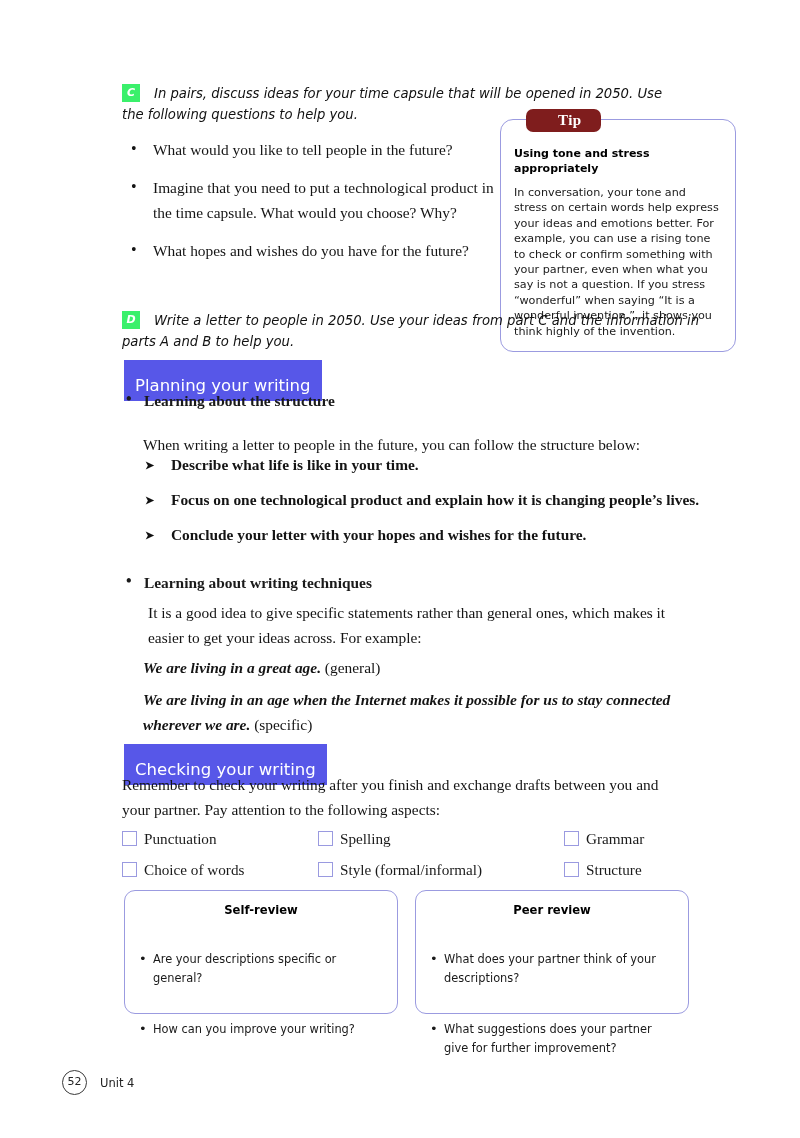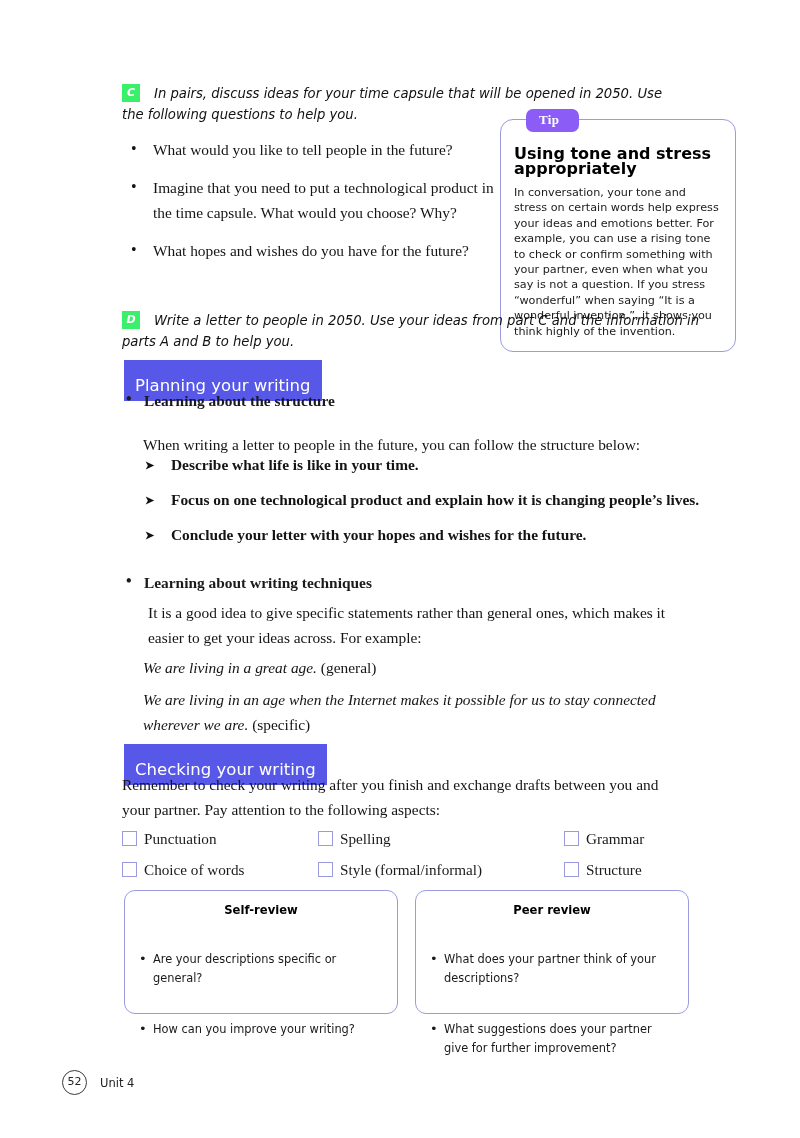--- a/index.html
+++ b/index.html
@@ -90,34 +90,34 @@
     border: 1.6px solid #9b9be0;
     border-radius: 13px;
     background: #ffffff;
     box-sizing: border-box;
     padding: 26px 13px 12px 13px;
   }
   #tip-label {
     position: absolute;
     left: 25px;
     top: -11px;
-    background: #8b5cf6;
+    background: #7f1d1d;
     color: #ffffff;
     font-family: "Liberation Serif", serif;
     font-weight: bold;
-    font-size: 13px;
+    font-size: 15px;
     line-height: 20px;
-    padding: 1px 20px 2px 13px;
+    padding: 1px 20px 2px 32px;
     border-radius: 7px;
     letter-spacing: 0.4px;
   }
   #tip-heading {
     font-family: "DejaVu Sans", sans-serif;
     font-weight: bold;
-    font-size: 16px;
+    font-size: 11px;
     line-height: 15px;
     color: #000000;
     margin-bottom: 9px;
   }
   #tip-body {
     font-family: "DejaVu Sans", sans-serif;
     font-size: 11.2px;
     line-height: 15.4px;
     color: #1a1a1a;
   }
@@ -187,20 +187,21 @@
 
   #techniques-intro { left: 148px; top: 600px; width: 548px; }
 
   .example-line {
     position: absolute;
     left: 143px;
     width: 560px;
   }
   .example-line em {
     font-style: italic;
+    font-weight: bold;
   }
   #example-general { top: 655px; }
   #example-specific { top: 687px; width: 545px; }
 
   #checking-intro { left: 122px; top: 772px; width: 565px; }
 
   
   #checklist {
     left: 122px;
     top: 828px;

